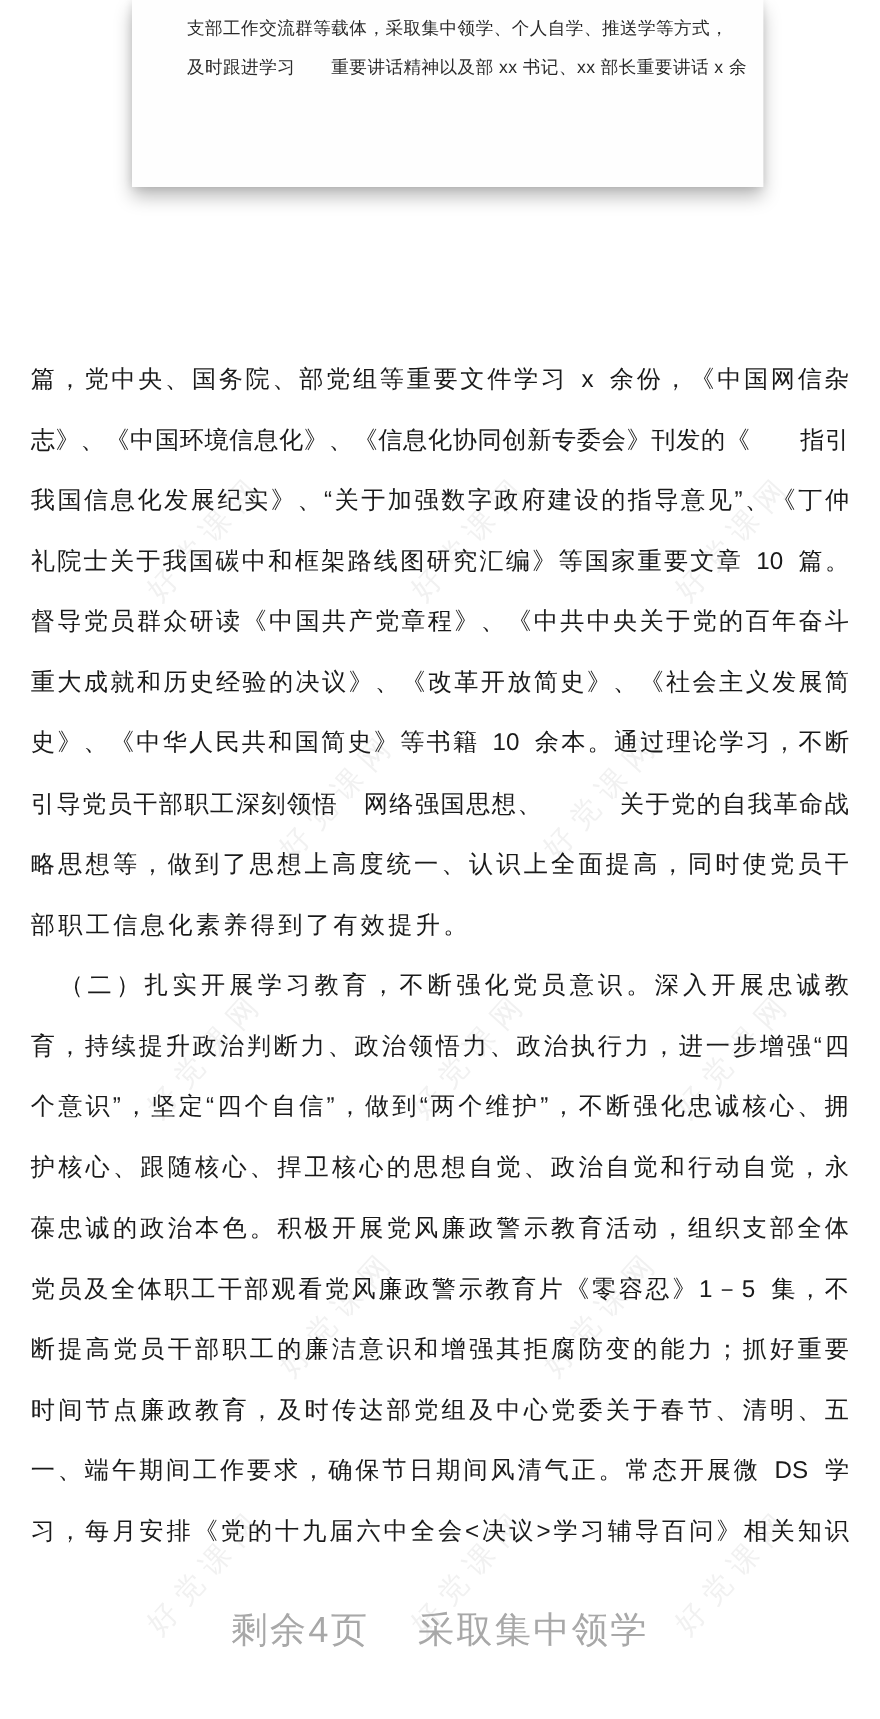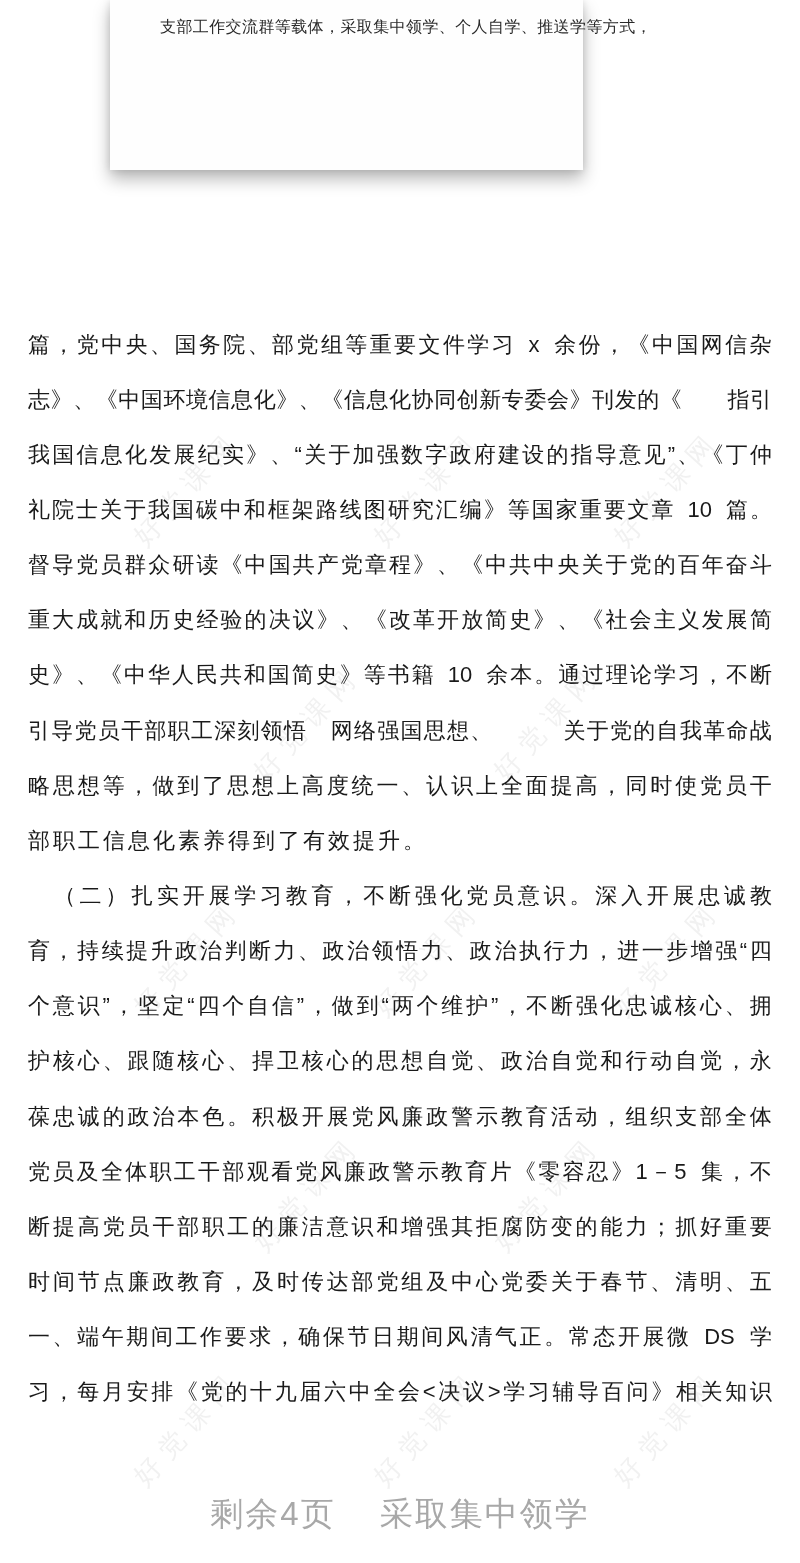--- a/index.html
+++ b/index.html
@@ -2,21 +2,21 @@
 <html><head>
 <meta charset="utf-8">
 <style>
   html,body{margin:0;padding:0;background:#ffffff;}
   .page{
     position:relative;width:800px;height:1563px;background:#ffffff;overflow:hidden;
     font-family:"Liberation Sans","DejaVu Sans",sans-serif;
   }
   
   .prev-card{
-    position:absolute;top:0;left:110px;width:473px;height:170px;background:#fefefe;
+    position:absolute;top:0;left:120px;width:574px;height:170px;background:#fefefe;
     box-shadow:0 9px 16px rgba(0,0,0,0.28),0 0 8px rgba(0,0,0,0.12);
     z-index:3;box-sizing:border-box;padding:9px 0 0 50px;
   }
   .prev-card .pline{
     font-size:16px;line-height:35px;color:#2a2a2a;letter-spacing:0.4px;white-space:pre;
   }
   
   .wm-layer{position:absolute;inset:0;z-index:1;pointer-events:none;}
   .wm{
     position:absolute;transform:rotate(-48deg);font-size:27px;letter-spacing:9px;
@@ -29,21 +29,21 @@
     height:55.15px;font-size:22px;color:#1a1a1a;white-space:pre;
   }
   .tline span{flex:0 0 auto;display:block;}
   .tline .gf{width:22px;}   
   .tline .gh{width:10px;}   
   .tline.end{justify-content:flex-start;gap:3px;}
   
   .footer{
     position:absolute;top:1460px;left:0;width:100%;z-index:2;
     display:flex;justify-content:center;gap:44px;
-    font-size:33px;color:#a8a8a8;letter-spacing:2px;margin-top:32px;
+    font-size:33px;color:#a8a8a8;letter-spacing:2px;
   }
 </style>
 </head>
 <body>
 
 <div class="page">
 
   <div class="wm-layer">
       <span class="wm" style="left: 115px; top: 470px;">好党课网</span>
       <span class="wm" style="left: 355px; top: 470px;">好党课网</span>
@@ -55,20 +55,21 @@
       <span class="wm" style="left: 595px; top: 940px;">好党课网</span>
       <span class="wm" style="left: 235px; top: 1175px;">好党课网</span>
       <span class="wm" style="left: 475px; top: 1175px;">好党课网</span>
       <span class="wm" style="left: 115px; top: 1410px;">好党课网</span>
       <span class="wm" style="left: 355px; top: 1410px;">好党课网</span>
       <span class="wm" style="left: 595px; top: 1410px;">好党课网</span>
     </div>
 
   <div class="prev-card">
       <div class="pline">支部工作交流群等载体，采取集中领学、个人自学、推送学等方式，</div>
+      <div class="pline">及时跟进学习　　重要讲话精神以及部 xx 书记、xx 部长重要讲话 x 余</div>
     </div>
 
   <div class="doc-body">
       <div class="tline"><span>篇</span><span>，</span><span>党</span><span>中</span><span>央</span><span>、</span><span>国</span><span>务</span><span>院</span><span>、</span><span>部</span><span>党</span><span>组</span><span>等</span><span>重</span><span>要</span><span>文</span><span>件</span><span>学</span><span>习</span><span class="gh"></span><span>x</span><span class="gh"></span><span>余</span><span>份</span><span>，</span><span>《</span><span>中</span><span>国</span><span>网</span><span>信</span><span>杂</span></div>
       <div class="tline"><span>志</span><span>》</span><span>、</span><span>《</span><span>中</span><span>国</span><span>环</span><span>境</span><span>信</span><span>息</span><span>化</span><span>》</span><span>、</span><span>《</span><span>信</span><span>息</span><span>化</span><span>协</span><span>同</span><span>创</span><span>新</span><span>专</span><span>委</span><span>会</span><span>》</span><span>刊</span><span>发</span><span>的</span><span>《</span><span class="gf"></span><span class="gf"></span><span>指</span><span>引</span></div>
       <div class="tline"><span>我</span><span>国</span><span>信</span><span>息</span><span>化</span><span>发</span><span>展</span><span>纪</span><span>实</span><span>》</span><span>、</span><span>“</span><span>关</span><span>于</span><span>加</span><span>强</span><span>数</span><span>字</span><span>政</span><span>府</span><span>建</span><span>设</span><span>的</span><span>指</span><span>导</span><span>意</span><span>见</span><span>”</span><span>、</span><span>《</span><span>丁</span><span>仲</span></div>
       <div class="tline"><span>礼</span><span>院</span><span>士</span><span>关</span><span>于</span><span>我</span><span>国</span><span>碳</span><span>中</span><span>和</span><span>框</span><span>架</span><span>路</span><span>线</span><span>图</span><span>研</span><span>究</span><span>汇</span><span>编</span><span>》</span><span>等</span><span>国</span><span>家</span><span>重</span><span>要</span><span>文</span><span>章</span><span class="gh"></span><span>10</span><span class="gh"></span><span>篇</span><span>。</span></div>
       <div class="tline"><span>督</span><span>导</span><span>党</span><span>员</span><span>群</span><span>众</span><span>研</span><span>读</span><span>《</span><span>中</span><span>国</span><span>共</span><span>产</span><span>党</span><span>章</span><span>程</span><span>》</span><span>、</span><span>《</span><span>中</span><span>共</span><span>中</span><span>央</span><span>关</span><span>于</span><span>党</span><span>的</span><span>百</span><span>年</span><span>奋</span><span>斗</span></div>
       <div class="tline"><span>重</span><span>大</span><span>成</span><span>就</span><span>和</span><span>历</span><span>史</span><span>经</span><span>验</span><span>的</span><span>决</span><span>议</span><span>》</span><span>、</span><span>《</span><span>改</span><span>革</span><span>开</span><span>放</span><span>简</span><span>史</span><span>》</span><span>、</span><span>《</span><span>社</span><span>会</span><span>主</span><span>义</span><span>发</span><span>展</span><span>简</span></div>
       <div class="tline"><span>史</span><span>》</span><span>、</span><span>《</span><span>中</span><span>华</span><span>人</span><span>民</span><span>共</span><span>和</span><span>国</span><span>简</span><span>史</span><span>》</span><span>等</span><span>书</span><span>籍</span><span class="gh"></span><span>10</span><span class="gh"></span><span>余</span><span>本</span><span>。</span><span>通</span><span>过</span><span>理</span><span>论</span><span>学</span><span>习</span><span>，</span><span>不</span><span>断</span></div>

